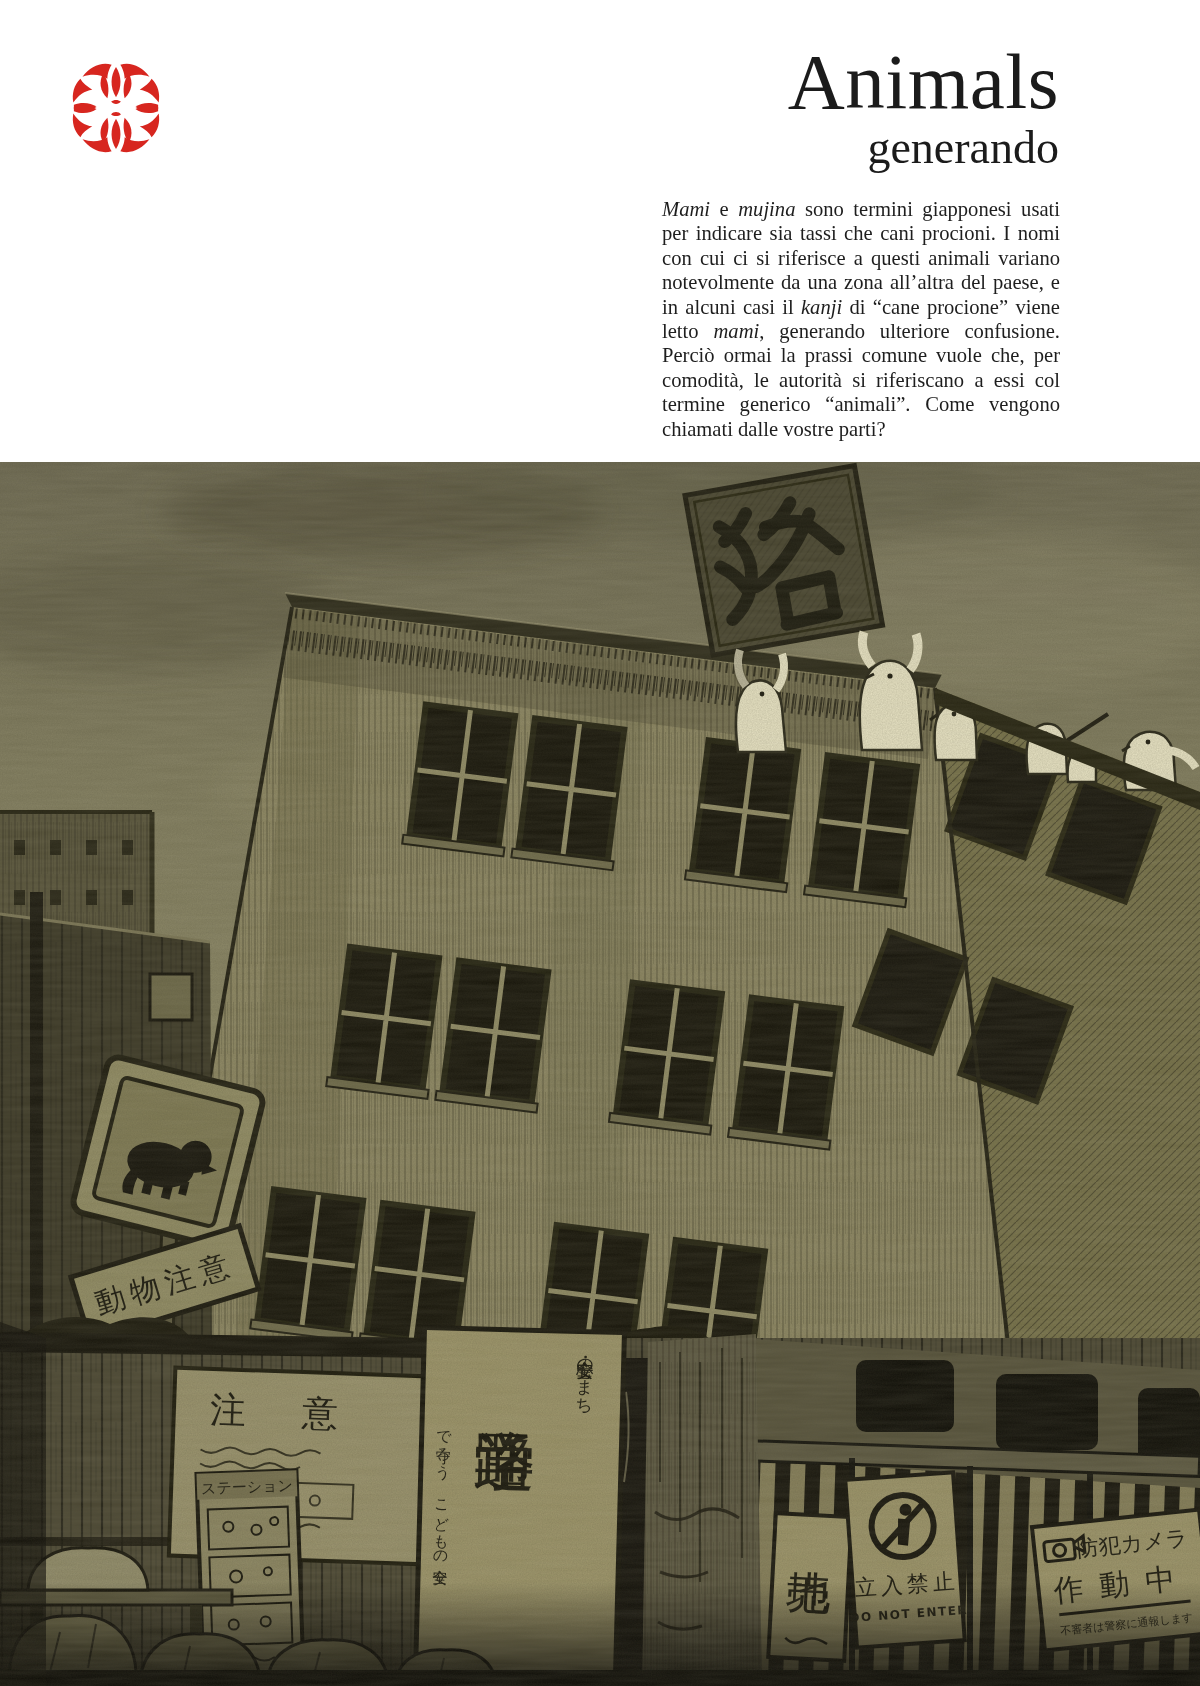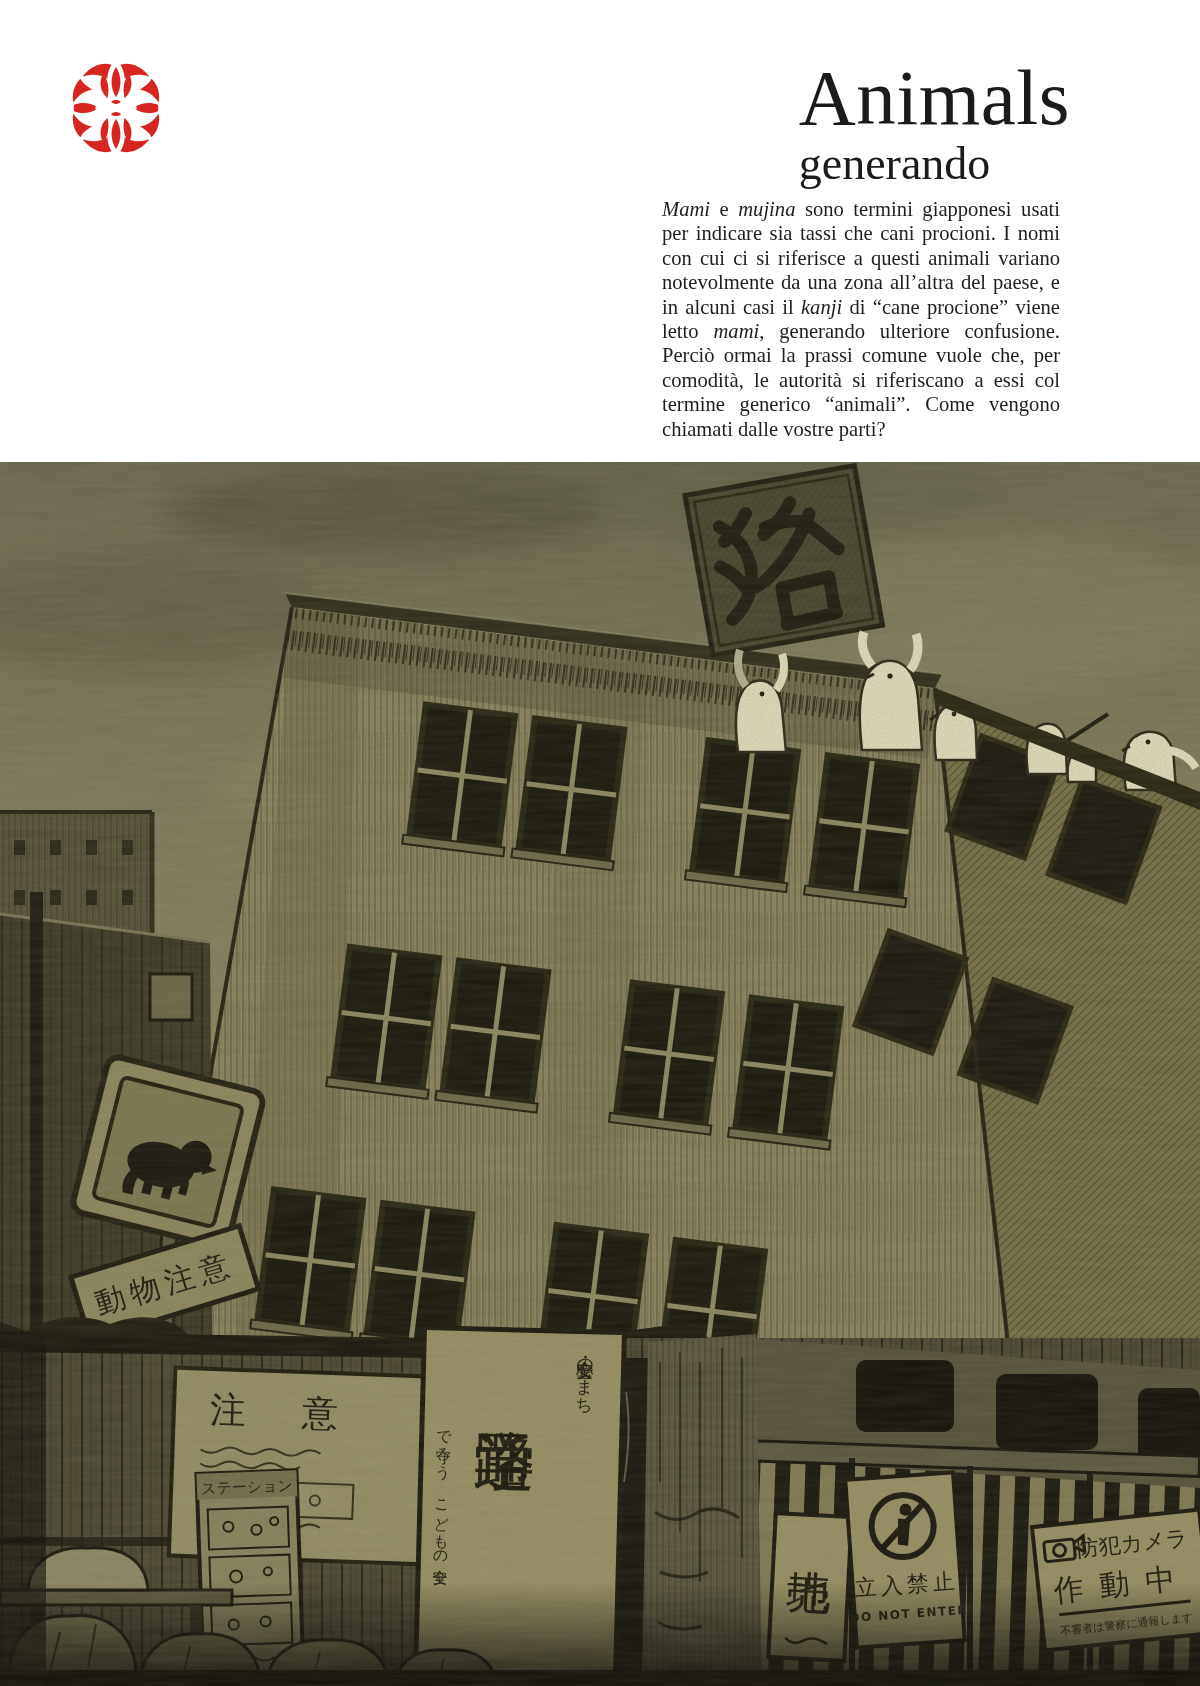--- a/index.html
+++ b/index.html
@@ -1,21 +1,21 @@
 <!DOCTYPE html>
 <html><head>
 <meta charset="utf-8">
 <style>
   html,body{margin:0;padding:0;}
   body{
     width:1200px;height:1686px;position:relative;background:#ffffff;
     font-family:"Liberation Serif", serif;overflow:hidden;
   }
   .logo{position:absolute;left:62px;top:54px;width:108px;height:108px;}
-  .title-block{position:absolute;right:130px;top:40px;text-align:left;color:#1b1b1b;margin-top:16px;}
+  .title-block{position:absolute;right:141px;top:40px;text-align:right;color:#1b1b1b;}
   .title-block h1{margin:0;font-weight:400;font-size:79px;line-height:1.06;letter-spacing:.5px;}
   .author{font-size:46px;line-height:1.0;margin-top:1px;}
   .intro{
     position:absolute;left:662px;top:197px;width:398px;margin:0;
     font-size:20.6px;line-height:1.185;text-align:justify;color:#1e1e1e;
   }
   .intro i{font-style:italic;margin-top:8px;}
   figure.illustration{position:absolute;left:0;top:462px;width:1200px;height:1224px;margin:0;}
   figure.illustration svg{display:block;}
   svg text{font-family:"DejaVu Sans","Liberation Sans",sans-serif;fill:#17150b;}

